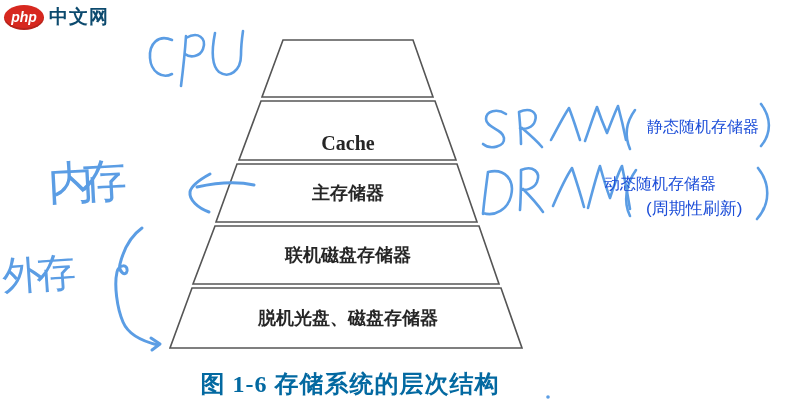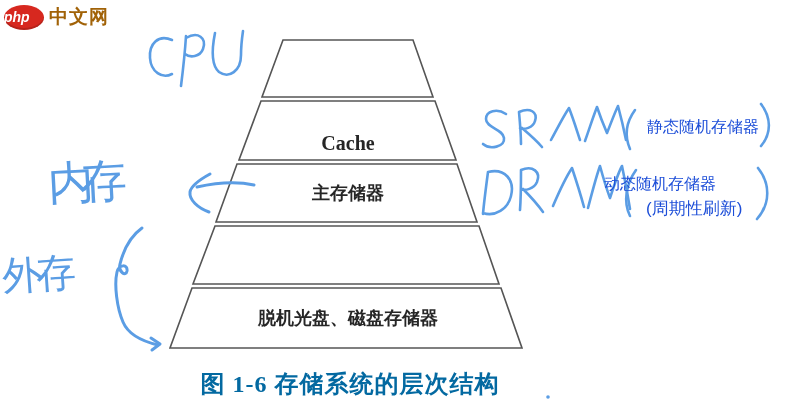--- a/index.html
+++ b/index.html
@@ -4,25 +4,25 @@
 <style>
   html,body{margin:0;padding:0;background:#fff;}
   .stage{
     position:relative;width:799px;height:405px;background:#ffffff;
     overflow:hidden;font-family:"Liberation Sans","DejaVu Sans",sans-serif;
   }
   
   .logo{position:absolute;left:4px;top:4px;display:flex;align-items:center;gap:5px;}
   .logo-badge{
     width:40px;height:25px;background:#d7281f;border-radius:50%;
-    display:flex;align-items:center;justify-content:flex-start;
+    display:flex;align-items:center;justify-content:center;
     color:#fff;font-weight:bold;font-style:italic;font-size:14px;
     box-shadow:inset 0 -2px 0 rgba(0,0,0,.15);
   }
-  .logo-site{font-size:19px;font-weight:bold;color:#a16207;letter-spacing:1px;}
+  .logo-site{font-size:19px;font-weight:bold;color:#0c4a6e;letter-spacing:1px;}
   
   svg.overlay{position:absolute;left:0;top:0;}
   .tier{fill:#ffffff;stroke:#555;stroke-width:1.6;}
   .ink{fill:none;stroke:#5b9de4;stroke-width:2.6;stroke-linecap:round;stroke-linejoin:round;}
   .ink-thick{stroke-width:3;}
   
   .lvl{
     position:absolute;left:148px;width:400px;text-align:center;
     font-family:"Liberation Serif","DejaVu Serif",serif;
     font-weight:600;color:#262626;font-size:18px;line-height:22px;
@@ -96,20 +96,21 @@
       <path d="M588,208 C592,193 596,177 600,166 M600,166 C603,177 607,190 610,198 M610,198 C614,186 618,173 622,166 M622,166 C625,180 628,196 630,209"></path>
       <path d="M636,170 C626,184 623,202 630,216"></path>
       <path d="M758,168 C770,183 771,203 757,219"></path>
     </g>
 
     <circle cx="548" cy="397" r="1.8" fill="#5b9de4"></circle>
   </svg>
 
   <div class="lvl lvl-cache" style="top:132px">Cache</div>
   <div class="lvl" style="top:182px">主存储器</div>
+  <div class="lvl" style="top:244px">联机磁盘存储器</div>
   <div class="lvl" style="top:307px">脱机光盘、磁盘存储器</div>
 
   <div class="caption">图 1-6  存储系统的层次结构</div>
 
   <div class="inktext ink-neicun">内存</div>
   <div class="inktext ink-waicun">外存</div>
 
   <div class="sidetext t-sram">静态随机存储器</div>
   <div class="sidetext t-dram">动态随机存储器</div>
   <div class="sidetext t-dram2">(周期性刷新)</div>

